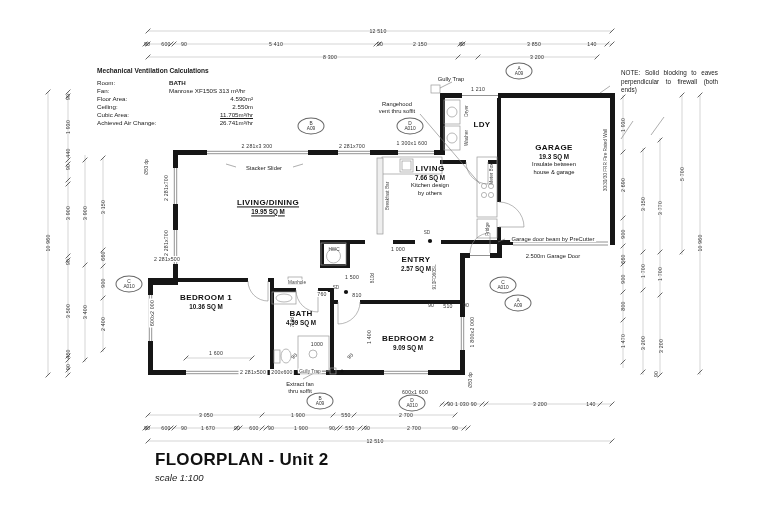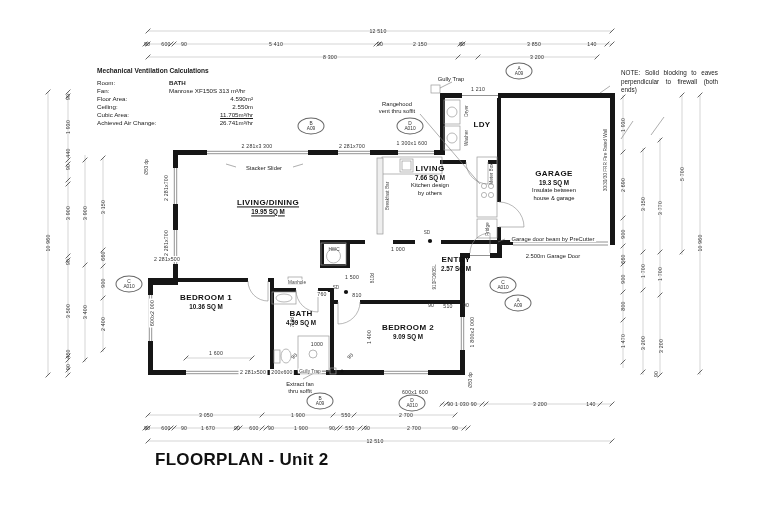--- a/index.html
+++ b/index.html
@@ -405,39 +405,39 @@
       </div>
       <div class="room" style="left: 430px; top: 181px;">
         <div class="room-name">LIVING</div>
         <div class="room-area">7.66 SQ M</div>
         <div class="room-note">Kitchen design</div>
         <div class="room-note">by others</div>
       </div>
       <div class="room" style="left: 482px; top: 125px;">
         <div class="room-name">LDY</div>
       </div>
-      <div class="room" style="left: 554px; top: 186px; text-align: center;">
+      <div class="room" style="left: 554px; top: 160px; text-align: center;">
         <div class="room-name">GARAGE</div>
         <div class="room-area">19.3 SQ M</div>
         <div class="room-note">Insulate between</div>
         <div class="room-note">house &amp; garage</div>
       </div>
-      <div class="room" style="left: 416px; top: 264px; margin-left: 40px;">
+      <div class="room" style="left: 416px; top: 264px;">
         <div class="room-name">ENTRY</div>
         <div class="room-area">2.57 SQ M</div>
       </div>
       <div class="room" style="left: 206px; top: 302px;">
         <div class="room-name">BEDROOM 1</div>
         <div class="room-area">10.36 SQ M</div>
       </div>
       <div class="room" style="left: 301px; top: 318px;">
         <div class="room-name">BATH</div>
         <div class="room-area">4.59 SQ M</div>
       </div>
-      <div class="room" style="left: 408px; top: 332px;">
+      <div class="room" style="left: 408px; top: 343px;">
         <div class="room-name">BEDROOM 2</div>
         <div class="room-area">9.09 SQ M</div>
       </div>
       <div class="marker" style="left: 519px; top: 71px;">
         <span class="m-letter">A</span>
         <span class="m-sheet">A09</span>
       </div>
       <div class="marker" style="left: 311px; top: 126px;">
         <span class="m-letter">B</span>
         <span class="m-sheet">A09</span>
@@ -493,15 +493,16 @@
     <div class="vent-row">
       <span class="vl">Achieved Air Change:</span>
       <span class="vv num">26.741m³/hr</span>
     </div>
   </div>
 
   <div class="note">NOTE: Solid blocking to eaves perpendicular to firewall (both ends)</div>
 
   <div class="titleblock">
     <div class="tb-title">FLOORPLAN - Unit 2</div>
+    <div class="tb-scale">scale 1:100</div>
   </div>
 
 </div>
 
 </body></html>

